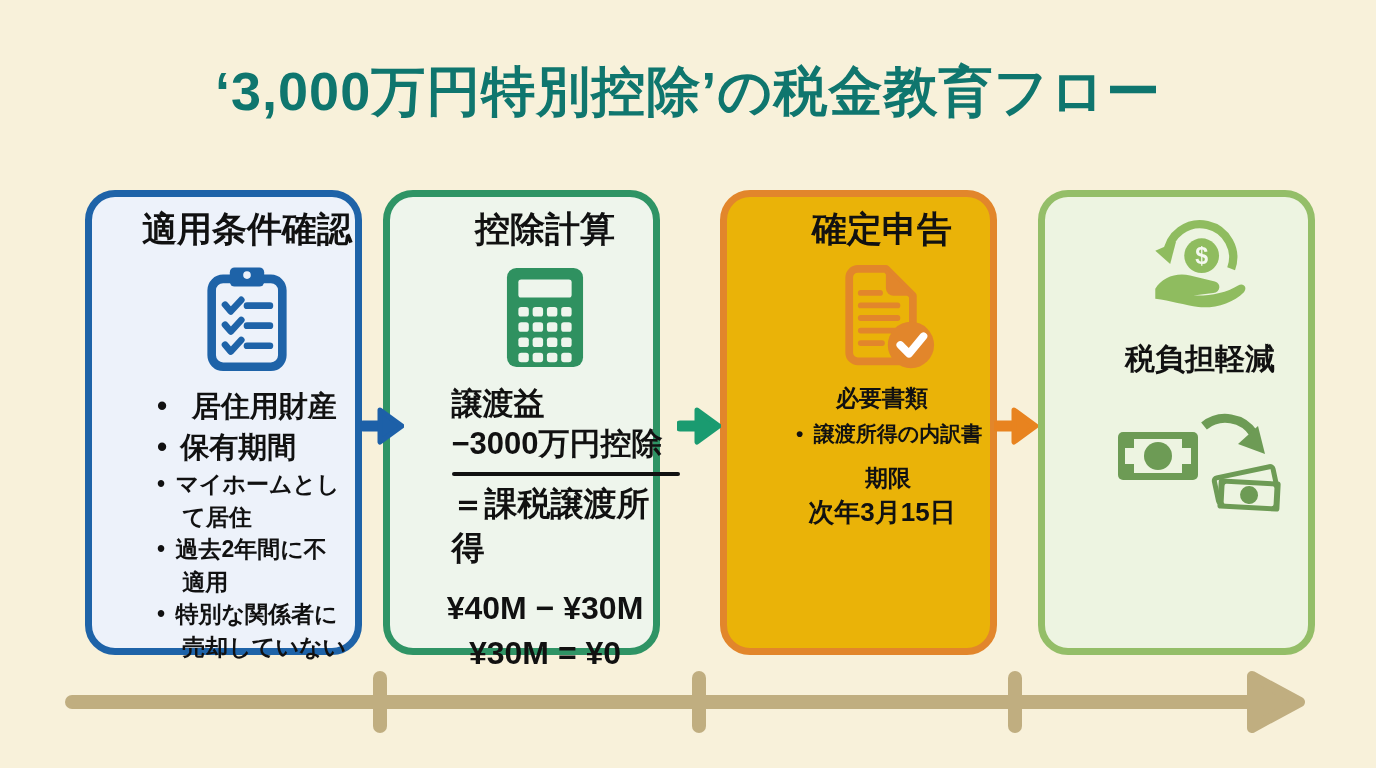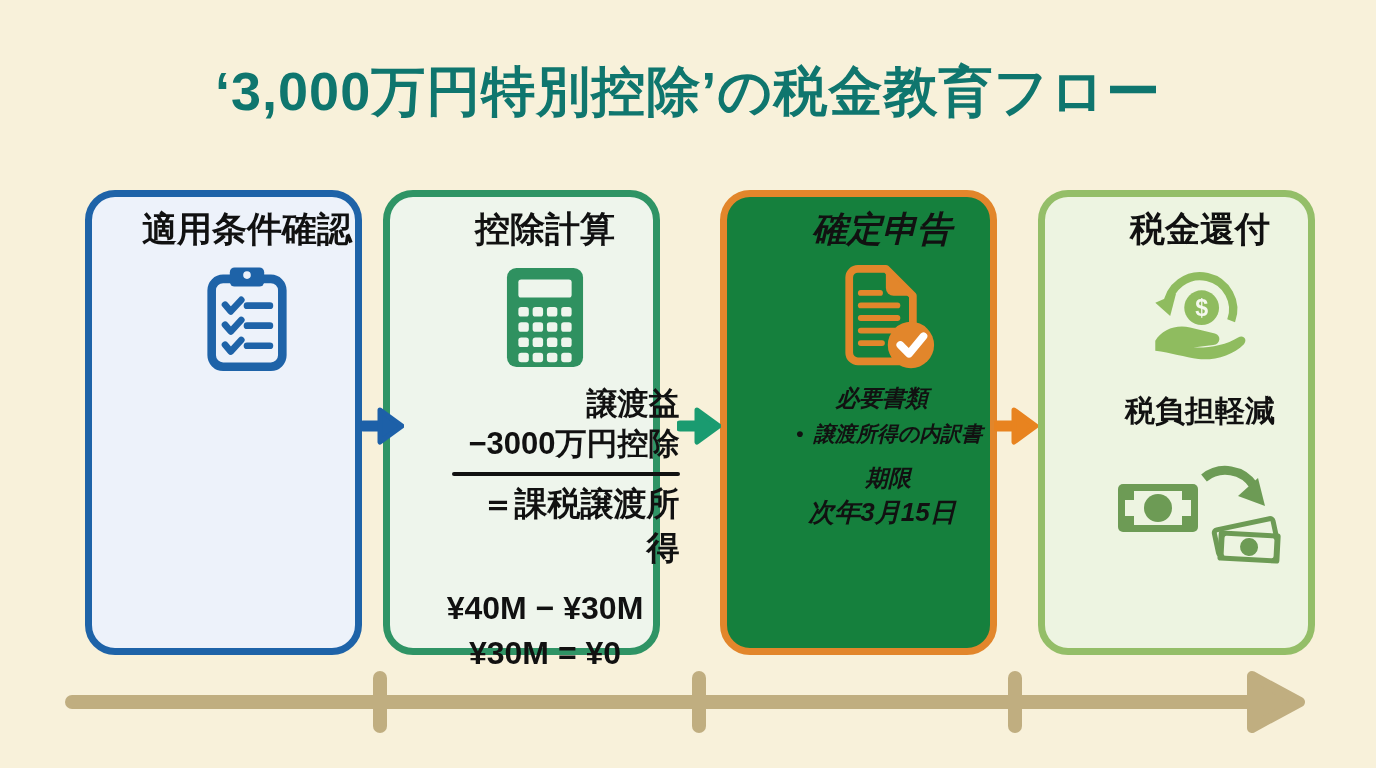--- a/index.html
+++ b/index.html
@@ -20,21 +20,21 @@
   .step-box .heading{font-size:35px;font-weight:800;margin-top:13px;line-height:1.1;}
   .step-icon{margin-top:15px;flex:none;}
   
   .cond-list{list-style:none;margin:8px 0 0;padding:0 8px 0 18px;width:100%;box-sizing:border-box;}
   .cond-list li{font-weight:700;padding-left:1.1em;text-indent:-1.1em;line-height:1.42;}
   .cond-list li::before{content:"•";padding-right:0.45em;}
   .cond-list li.large{font-size:29px;}
   .cond-list li.first::before{padding-right:0.85em;}
   .cond-list li.small{font-size:23px;}
   
-  .formula{text-align:right;font-weight:800;margin-top:12px;line-height:1.32;margin-left:41px;}
+  .formula{text-align:left;font-weight:800;margin-top:12px;line-height:1.32;margin-left:41px;}
   .f-line{font-size:31px;}
   .f-rule{width:228px;height:4px;background:#111;border-radius:2px;margin:7px auto 6px;}
   .f-result{font-size:33px;}
   .f-example{text-align:center;font-weight:800;font-size:32px;margin-top:17px;line-height:1.4;}
   
   .sub-h{font-size:23px;font-weight:800;margin-top:9px;line-height:1.2;}
   .doc-list{list-style:none;margin:5px 0 0;padding:0 6px 0 22px;width:100%;box-sizing:border-box;}
   .doc-list li{font-size:21px;font-weight:700;padding-left:1.1em;text-indent:-1.1em;line-height:1.6;}
   .doc-list li::before{content:"•";padding-right:0.5em;}
   .deadline-h{margin-top:14px;margin-left:12px;}
@@ -61,20 +61,27 @@
       <rect x="26" y="1" width="36" height="20" rx="5" fill="currentColor"></rect>
       <circle cx="44" cy="9" r="4" fill="#edf2fa"></circle>
       <path d="M21 40 l6 7 l11 -12" fill="none" stroke="currentColor" stroke-width="7" stroke-linecap="round" stroke-linejoin="round"></path>
       <line x1="44" y1="41" x2="68" y2="41" stroke="currentColor" stroke-width="7" stroke-linecap="round"></line>
       <path d="M21 61 l6 7 l11 -12" fill="none" stroke="currentColor" stroke-width="7" stroke-linecap="round" stroke-linejoin="round"></path>
       <line x1="44" y1="62" x2="68" y2="62" stroke="currentColor" stroke-width="7" stroke-linecap="round"></line>
       <path d="M21 82 l6 7 l11 -12" fill="none" stroke="currentColor" stroke-width="7" stroke-linecap="round" stroke-linejoin="round"></path>
       <line x1="44" y1="83" x2="68" y2="83" stroke="currentColor" stroke-width="7" stroke-linecap="round"></line>
     </svg>
   </span>
+  <ul class="cond-list">
+    <li class="large first">居住用財産</li>
+    <li class="large">保有期間</li>
+    <li class="small">マイホームとして居住</li>
+    <li class="small">過去2年間に不適用</li>
+    <li class="small">特別な関係者に売却していない</li>
+  </ul>
 </div>
 
 <div class="step-box" style="left: 383px; border-color: rgb(47, 148, 101); background-color: rgb(238, 245, 236);">
   <div class="heading">控除計算</div>
   <span class="step-icon" style="margin-top: 18px; color: rgb(47, 145, 96);">
     <svg width="78" height="101" viewBox="0 0 82 106">
       <rect x="1" y="1" width="80" height="104" rx="10" fill="currentColor"></rect>
       <rect x="13" y="13" width="56" height="19" rx="3" fill="#eef5ec"></rect>
       <rect x="13" y="42" width="11" height="10" rx="3" fill="#eef5ec"></rect>
         <rect x="28" y="42" width="11" height="10" rx="3" fill="#eef5ec"></rect>
@@ -99,21 +106,21 @@
     <div class="f-line">−3000万円控除</div>
     <div class="f-rule"></div>
     <div class="f-result">＝課税譲渡所得</div>
   </div>
   <div class="f-example">
     <div>¥40M − ¥30M</div>
     <div>¥30M = ¥0</div>
   </div>
 </div>
 
-<div class="step-box" style="left: 720px; border-color: rgb(226, 134, 43); background-color: #15803d; font-style: italic;">
+<div class="step-box" style="left: 720px; border-color: rgb(226, 134, 43); background-color: #eab308;">
   <div class="heading">確定申告</div>
   <span class="step-icon" style="color: rgb(226, 134, 43);">
     <svg width="112" height="108" viewBox="0 0 116 112">
       <path d="M33 5 H62 L90 33 V92 a9 9 0 0 1 -9 9 H33 a9 9 0 0 1 -9 -9 V14 a9 9 0 0 1 9 -9 Z" fill="none" stroke="currentColor" stroke-width="8" stroke-linejoin="round"></path>
       <path d="M62 5 L90 33 H70 a8 8 0 0 1 -8 -8 Z" fill="currentColor"></path>
       <line x1="36" y1="30" x2="56" y2="30" stroke="currentColor" stroke-width="6" stroke-linecap="round"></line>
       <line x1="36" y1="43" x2="74" y2="43" stroke="currentColor" stroke-width="6" stroke-linecap="round"></line>
       <line x1="36" y1="56" x2="74" y2="56" stroke="currentColor" stroke-width="6" stroke-linecap="round"></line>
       <line x1="36" y1="69" x2="74" y2="69" stroke="currentColor" stroke-width="6" stroke-linecap="round"></line>
       <line x1="36" y1="82" x2="58" y2="82" stroke="currentColor" stroke-width="6" stroke-linecap="round"></line>
@@ -123,21 +130,20 @@
   </span>
   <div class="sub-h">必要書類</div>
   <ul class="doc-list">
     <li>譲渡所得の内訳書</li>
   </ul>
   <div class="sub-h deadline-h">期限</div>
   <div class="deadline-v">次年3月15日</div>
 </div>
 
 <div class="step-box" style="left: 1038px; border-color: rgb(148, 190, 104); background-color: rgb(237, 244, 225);">
-  <div class="heading">税金還付</div>
   <span class="step-icon" style="margin-top: 18px; color: rgb(143, 188, 95);">
     <svg width="106" height="98" viewBox="0 0 128 112">
       <path d="M101.6 61.7 A40 40 0 1 0 24.2 44.5" fill="none" stroke="currentColor" stroke-width="10"></path>
       <path d="M10 40 L35 29 L28 56 Z" fill="currentColor"></path>
       <circle cx="66" cy="46" r="21" fill="currentColor"></circle>
       <text x="66" y="56" text-anchor="middle" font-size="28" font-weight="bold" fill="#f4f8ee">$</text>
       <path d="M10 86 C 18 72 36 66 52 70 L 82 77 C 90 79 89 90 80 91 L 56 94 C 74 95 96 91 110 82 C 116 78 122 84 117 90 C 104 103 82 110 62 108 C 46 106 28 100 10 98 Z" fill="currentColor"></path>
     </svg>
   </span>
   <div class="benefit">税負担軽減</div>

